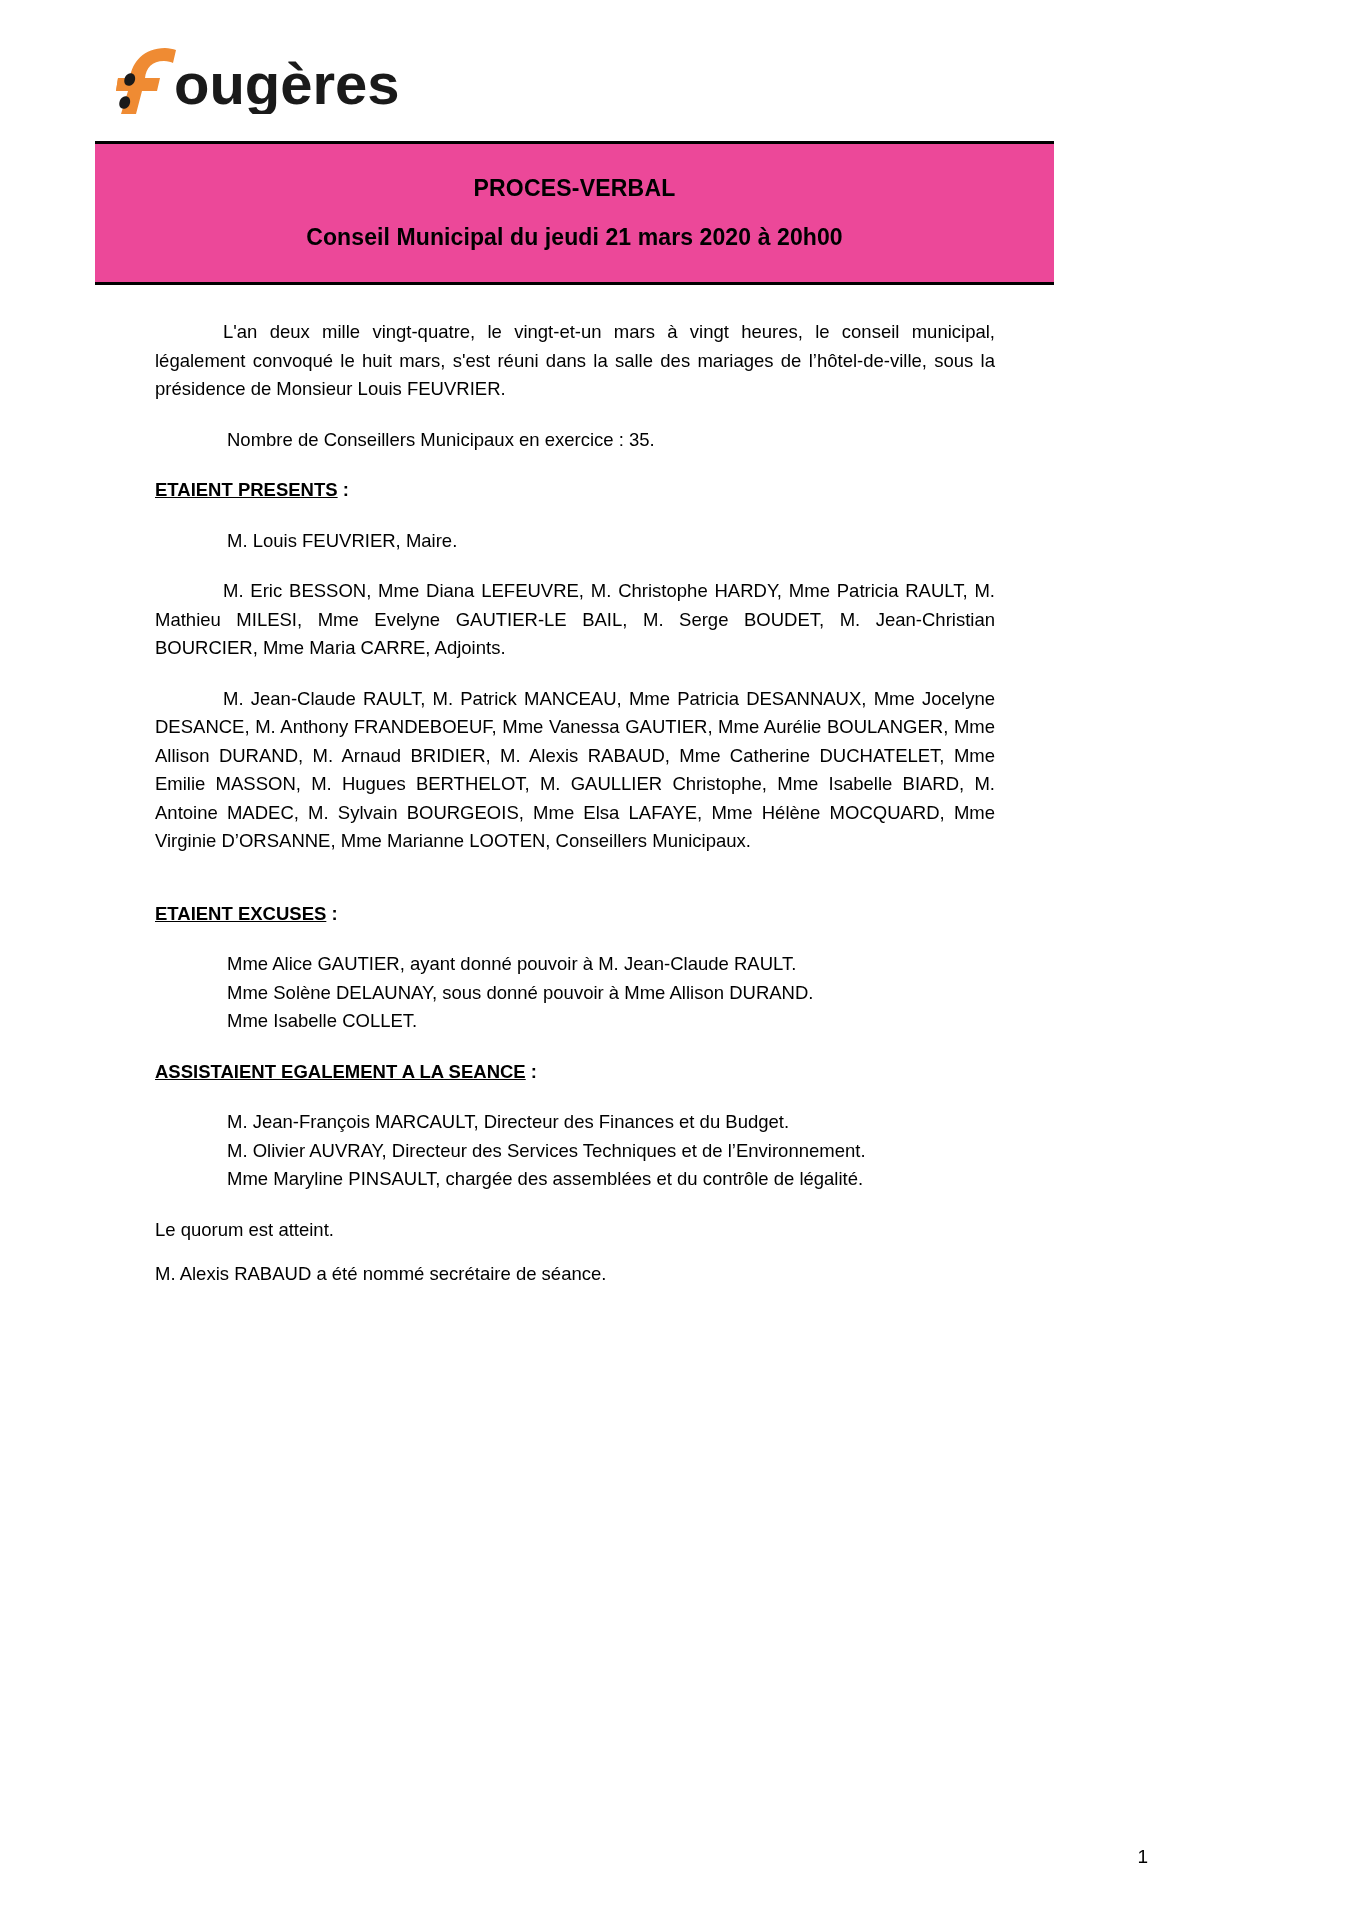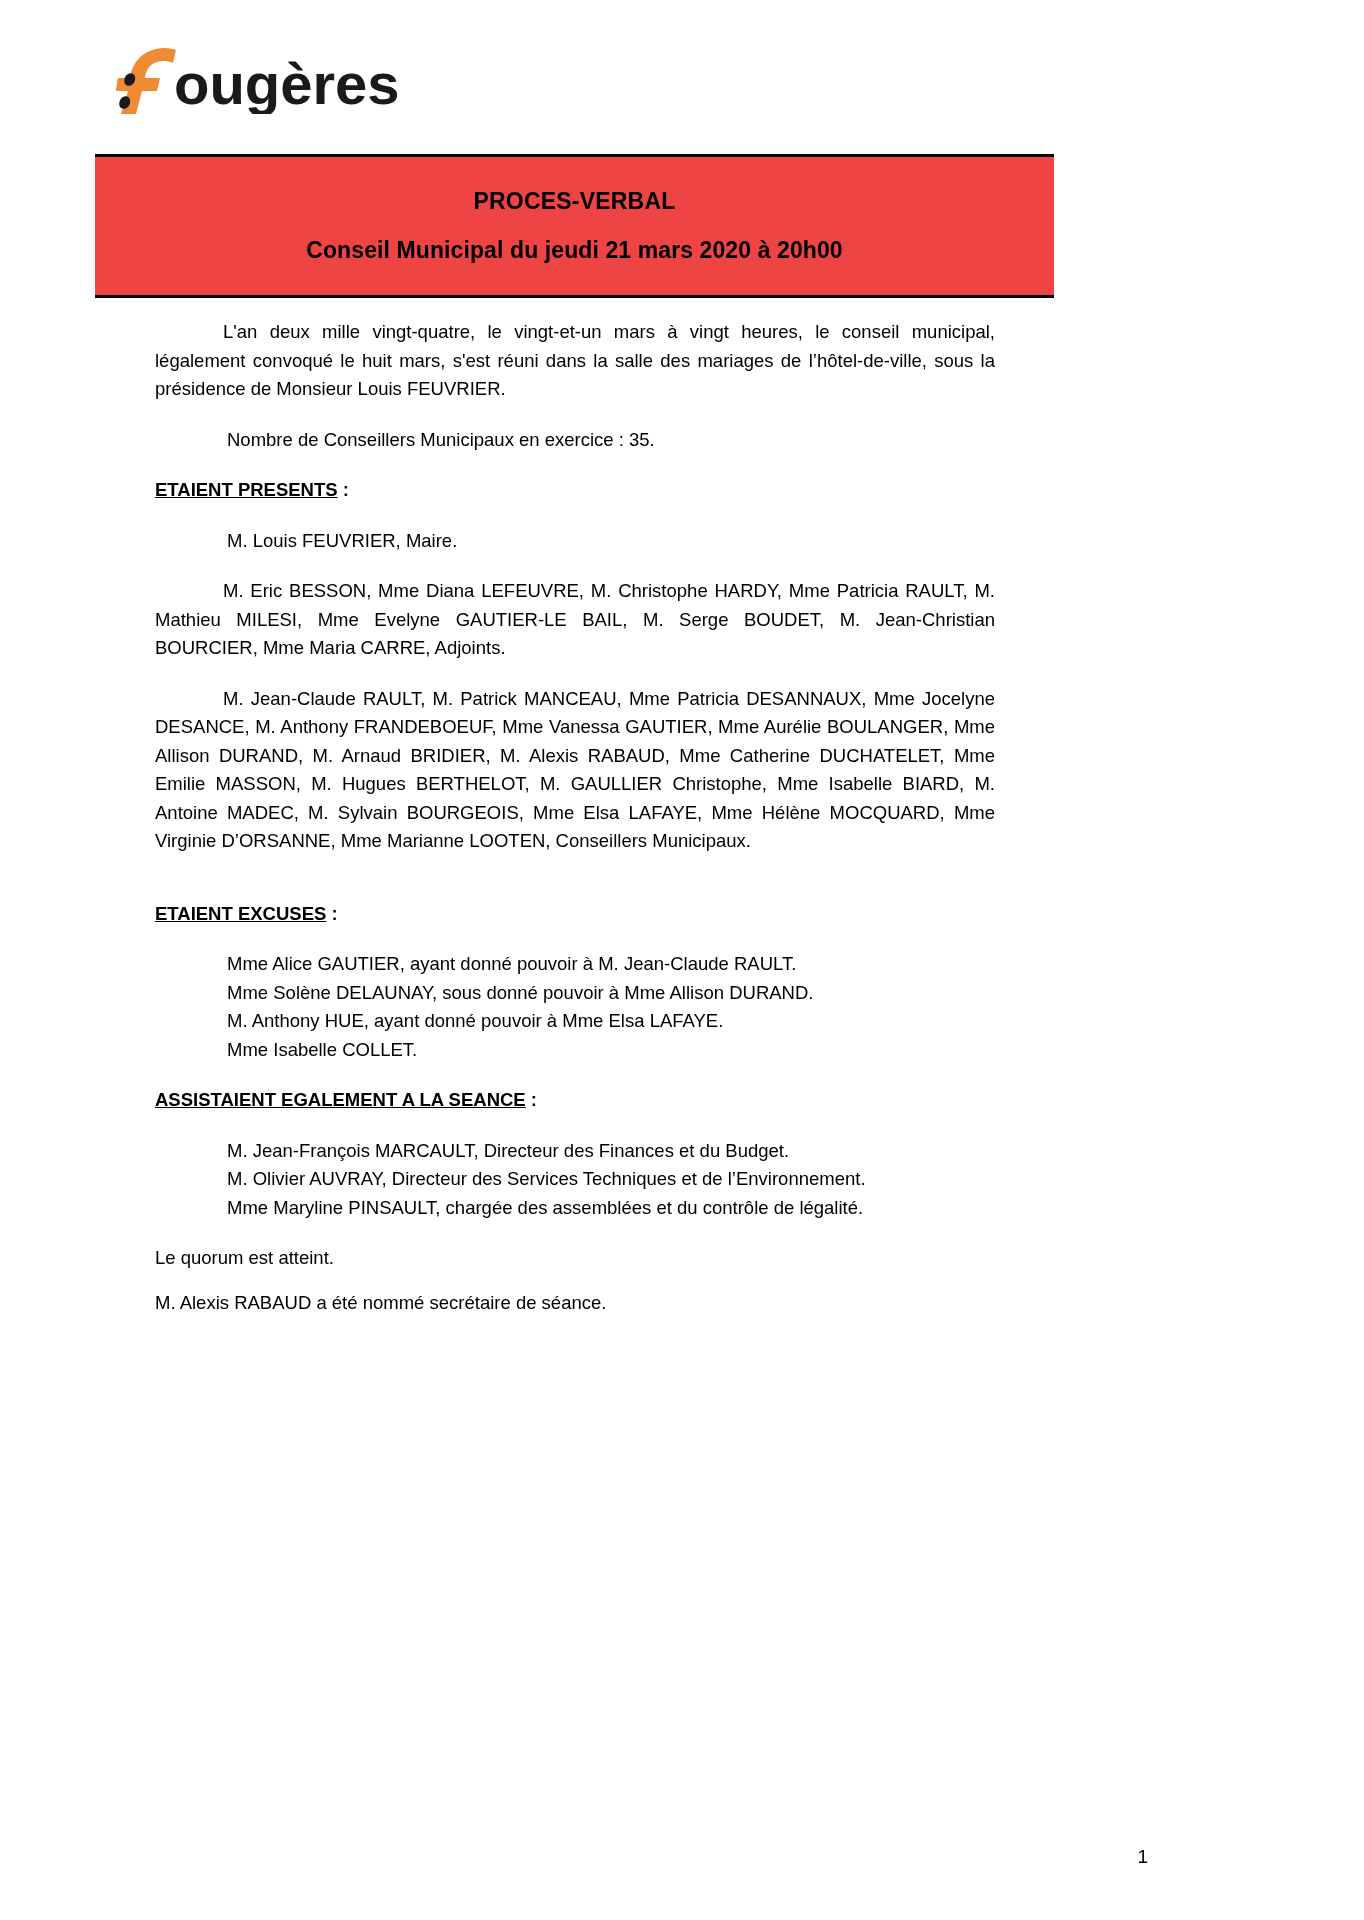--- a/index.html
+++ b/index.html
@@ -31,29 +31,28 @@
   }
   .logo svg { display: block; }
 
   
   .title-box {
     position: absolute;
     left: 95px;
     top: 141px;
     width: 959px;
     height: 144px;
-    background: #ef4444;
+    background: #ec4899;
     border-top: 3px solid #000;
     border-bottom: 3px solid #000;
     box-sizing: border-box;
     display: flex;
     flex-direction: column;
     align-items: center;
     justify-content: center;
-    margin-top: 13px;
   }
   .title-main {
     font-size: 23px;
     font-weight: bold;
     letter-spacing: 0.2px;
     margin-bottom: 22px;
   }
   .title-sub {
     font-size: 23px;
     font-weight: bold;
@@ -140,21 +139,20 @@
 
     <p class="para indent">M. Jean-Claude RAULT, M. Patrick MANCEAU, Mme Patricia DESANNAUX, Mme Jocelyne DESANCE, M. Anthony FRANDEBOEUF, Mme Vanessa GAUTIER, Mme Aurélie BOULANGER, Mme Allison DURAND, M. Arnaud BRIDIER, M. Alexis RABAUD, Mme Catherine DUCHATELET, Mme Emilie MASSON, M. Hugues BERTHELOT, M. GAULLIER Christophe, Mme Isabelle BIARD, M. Antoine MADEC, M. Sylvain BOURGEOIS, Mme Elsa LAFAYE, Mme Hélène MOCQUARD, Mme Virginie D’ORSANNE, Mme Marianne LOOTEN, Conseillers Municipaux.</p>
 
     <div class="spacer-lg"></div>
 
     <p class="heading"><span class="u">ETAIENT EXCUSES</span><span> :</span></p>
 
     <div class="block">
       <span class="line">Mme Alice GAUTIER, ayant donné pouvoir à M. Jean-Claude RAULT.</span>
       <span class="line">Mme Solène DELAUNAY, sous donné pouvoir à Mme Allison DURAND.</span>
-      <span class="line">M. Anthony HUE, ayant donné pouvoir à Mme Elsa LAFAYE.</span>
       <span class="line">Mme Isabelle COLLET.</span>
     </div>
 
     <p class="heading"><span class="u">ASSISTAIENT EGALEMENT A LA SEANCE</span><span> :</span></p>
 
     <div class="block">
       <span class="line">M. Jean-François MARCAULT, Directeur des Finances et du Budget.</span>
       <span class="line">M. Olivier AUVRAY, Directeur des Services Techniques et de l’Environnement.</span>
       <span class="line">Mme Maryline PINSAULT, chargée des assemblées et du contrôle de légalité.</span>
     </div>

